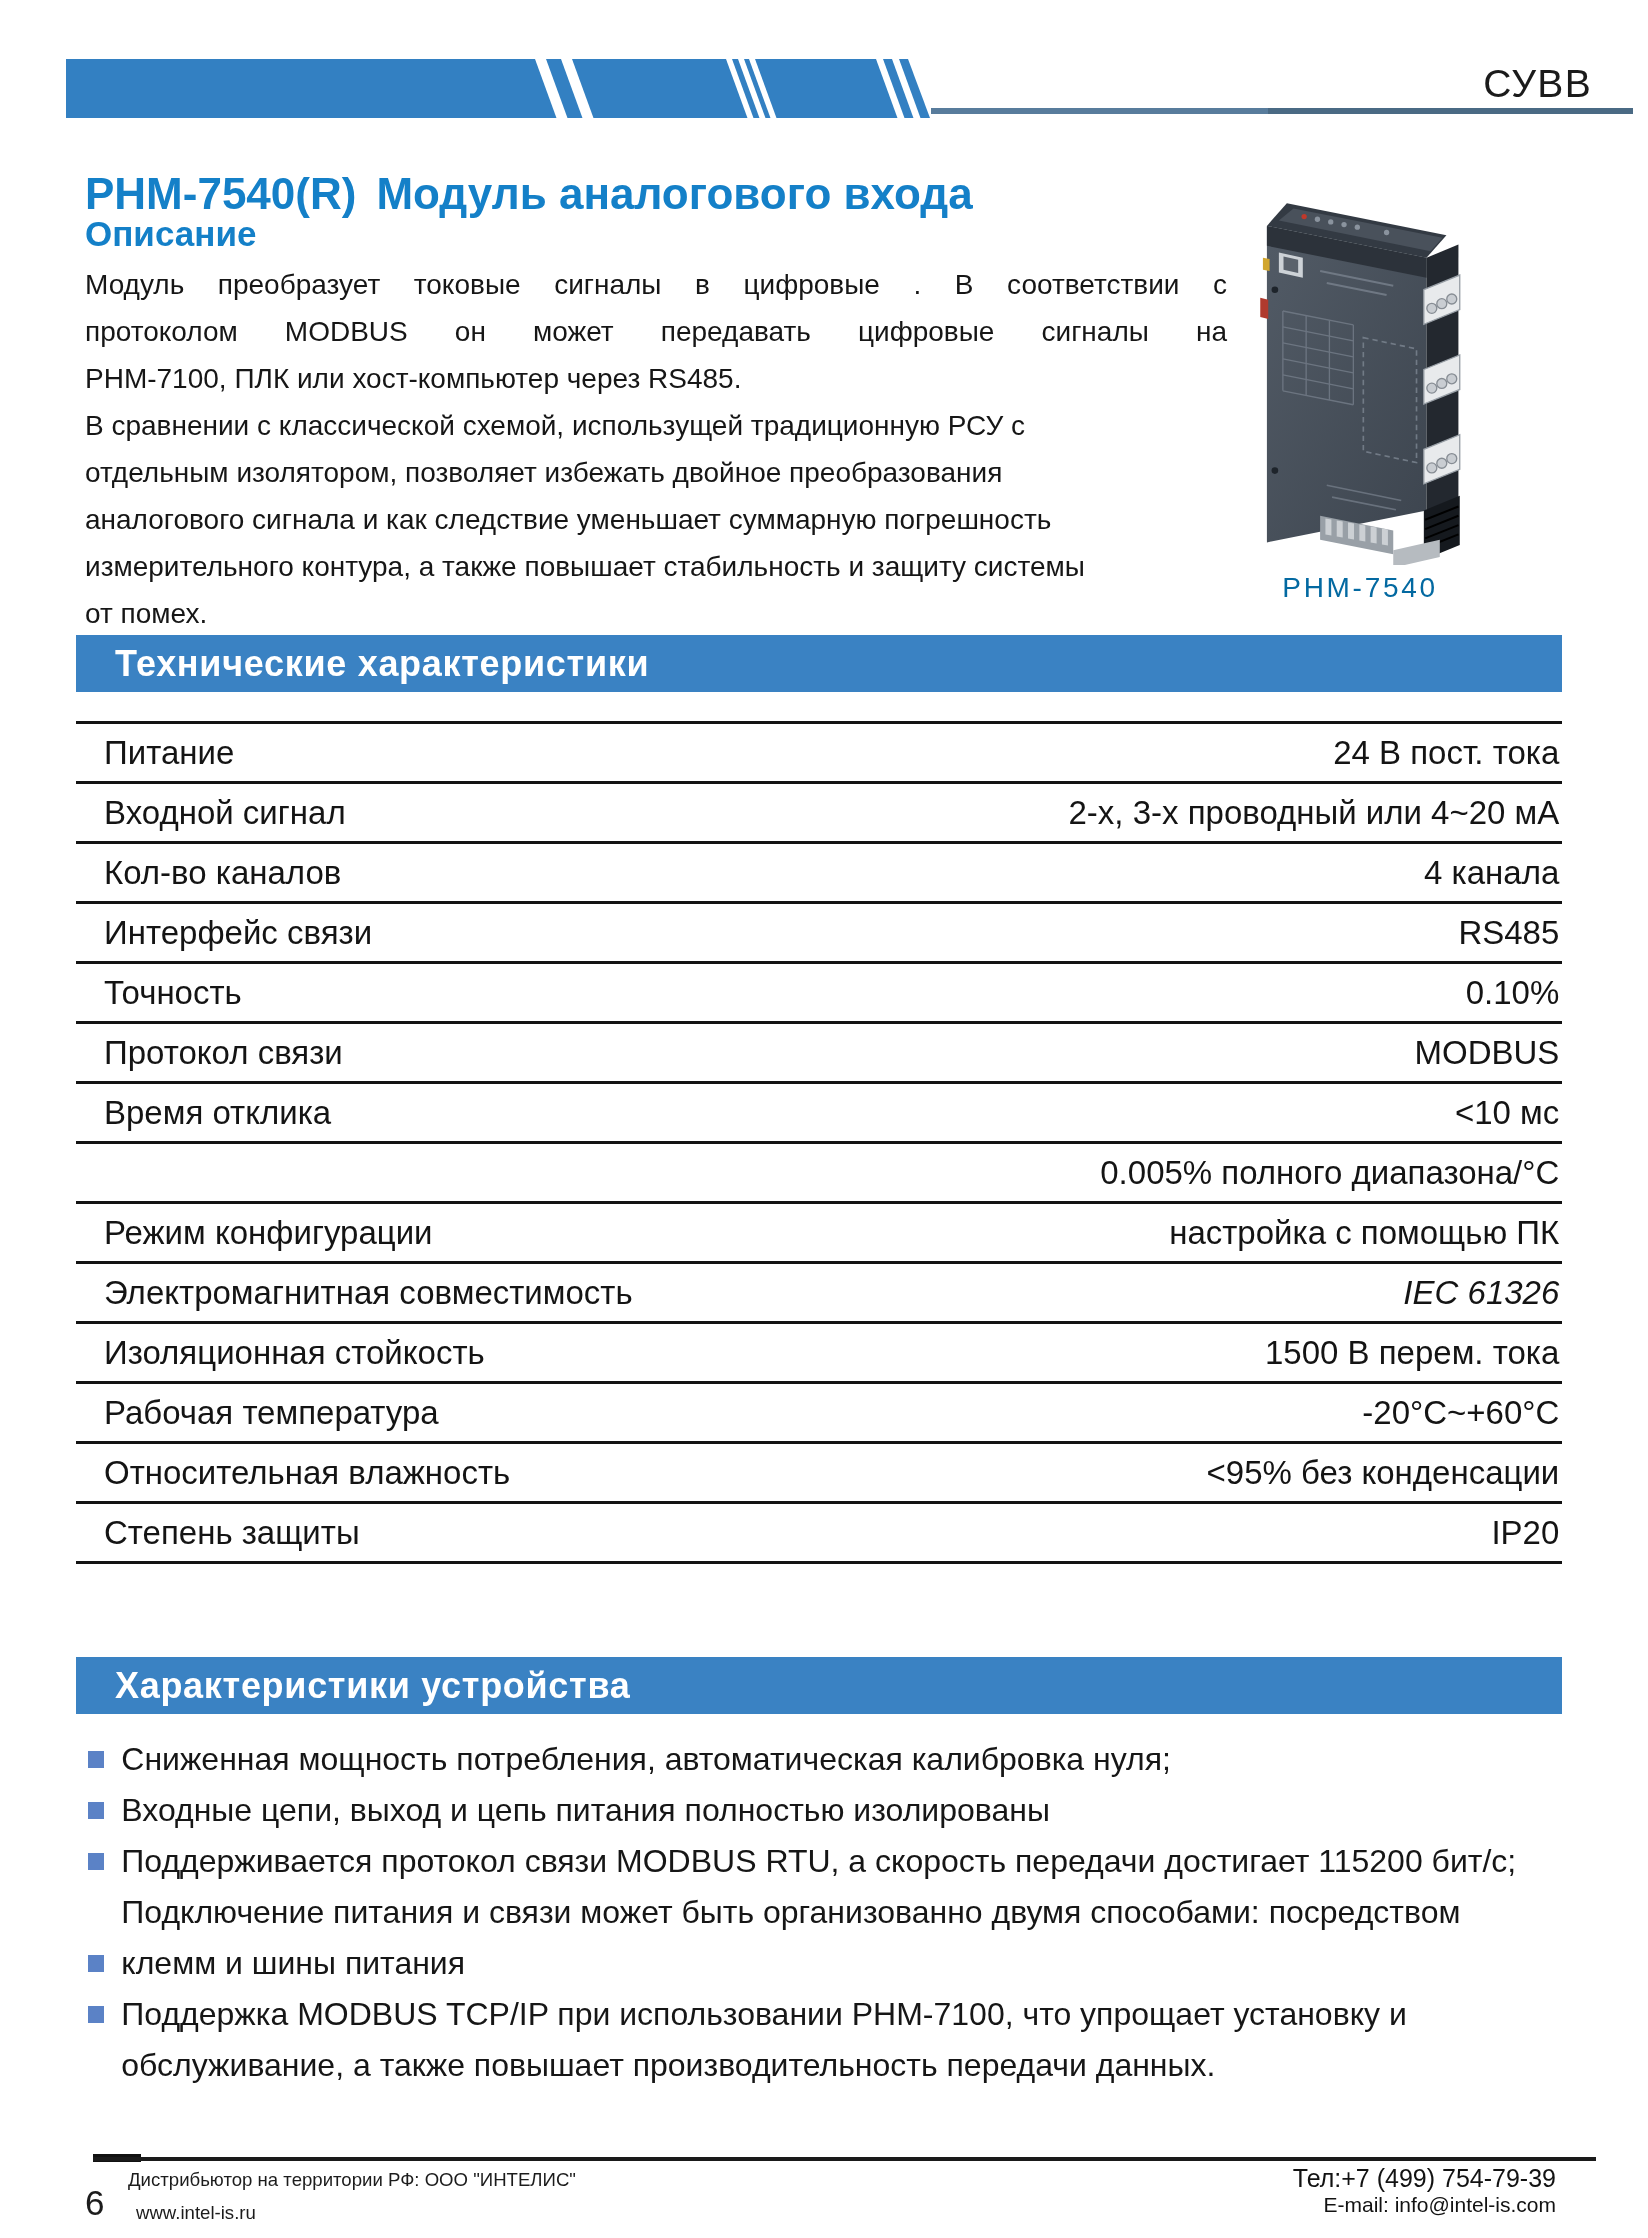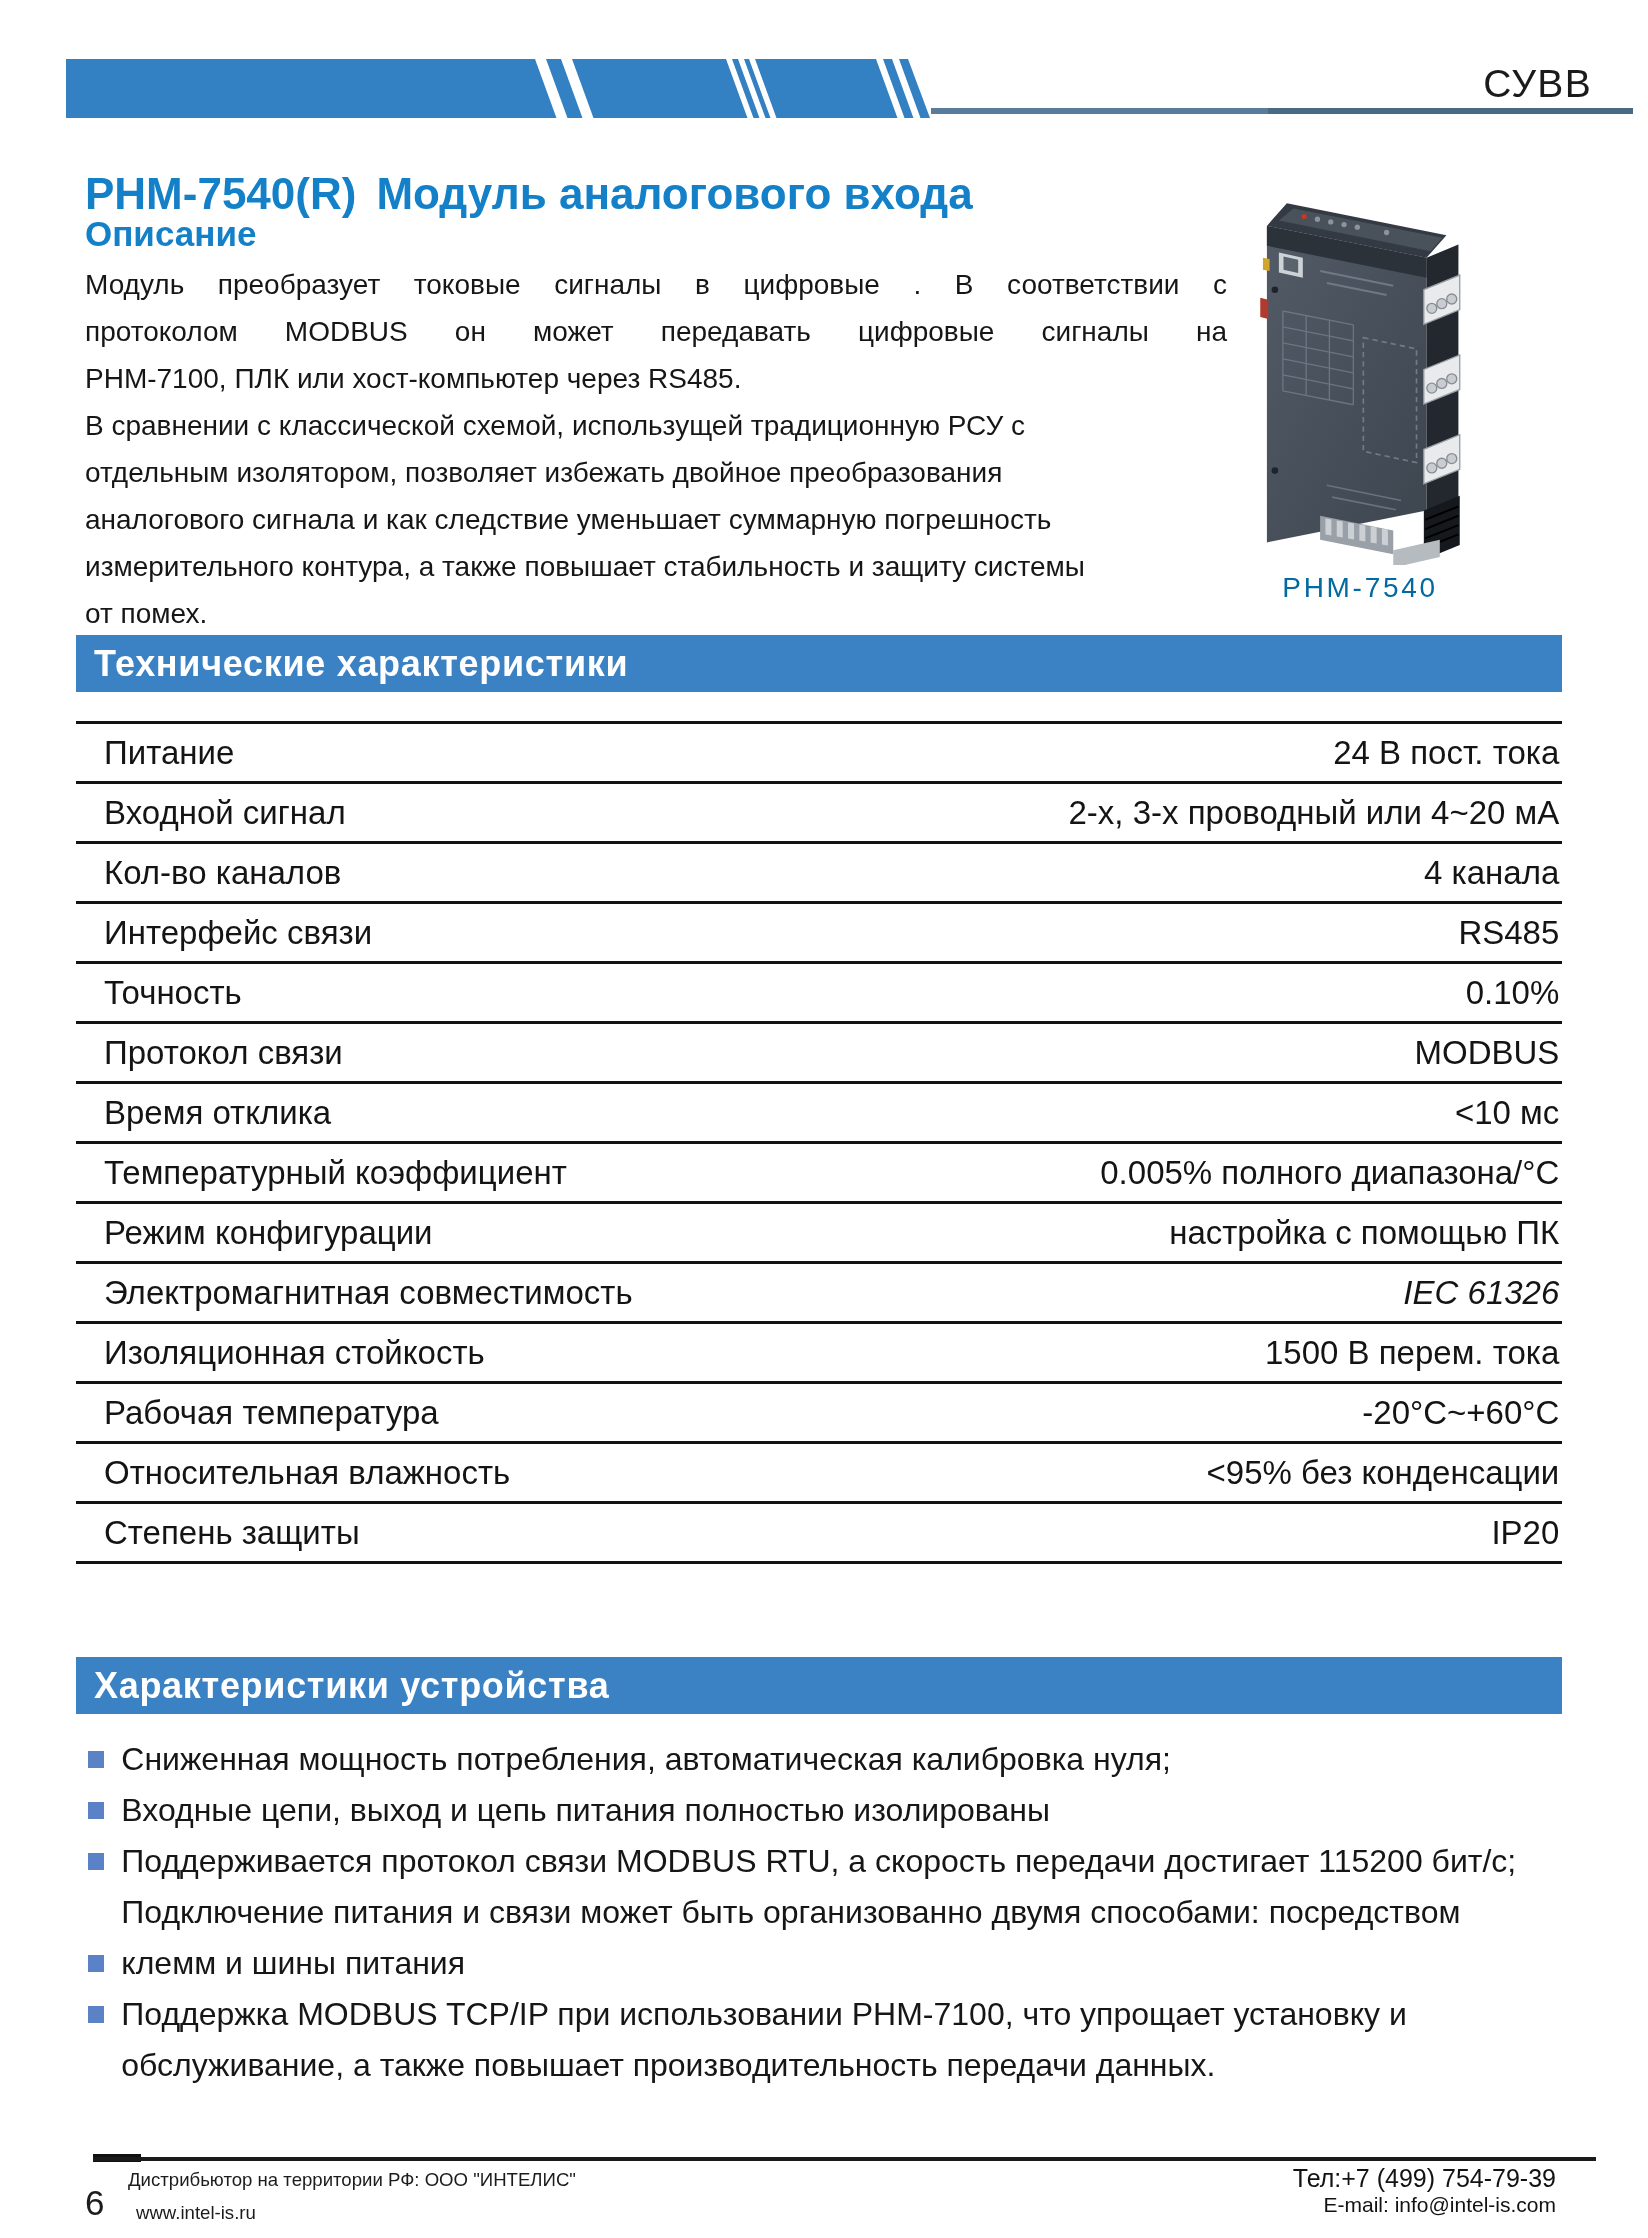--- a/index.html
+++ b/index.html
@@ -47,21 +47,21 @@
   .device-caption{
     position:absolute; left:1227px; top:572px; width:266px; text-align:center;
     font-size:28px; letter-spacing:2.7px; color:#0369a1;
   }
   
   .section-banner{
     position:absolute; left:76px; width:1486px; height:57px; background:#3A82C3;
     display:flex; align-items:center;
   }
   .section-banner span{
-    padding-left:18px; color:#ffffff; font-weight:bold; font-size:36px; letter-spacing:0.7px;
+    padding-left:39px; color:#ffffff; font-weight:bold; font-size:36px; letter-spacing:0.7px;
   }
   .banner-specs{top:635px;}
   .banner-features{top:1657px;}
   
   .spec-table{
     position:absolute; left:76px; top:721px; width:1486px;
     border-bottom:3.3px solid #131313;
   }
   .spec-row{
     display:flex; align-items:center; height:57px; border-top:3.3px solid #131313;
@@ -256,21 +256,20 @@
         <span class="spec-label">Протокол связи</span>
         <span class="spec-value">MODBUS</span>
       </div>
 
       <div class="spec-row">
         <span class="spec-label">Время отклика</span>
         <span class="spec-value">&lt;10 мс</span>
       </div>
 
       <div class="spec-row">
-        <span class="spec-label">Температурный коэффициент</span>
         <span class="spec-value">0.005% полного диапазона/°C</span>
       </div>
 
       <div class="spec-row">
         <span class="spec-label">Режим конфигурации</span>
         <span class="spec-value">настройка с помощью ПК</span>
       </div>
 
       <div class="spec-row">
         <span class="spec-label">Электромагнитная совместимость</span>

